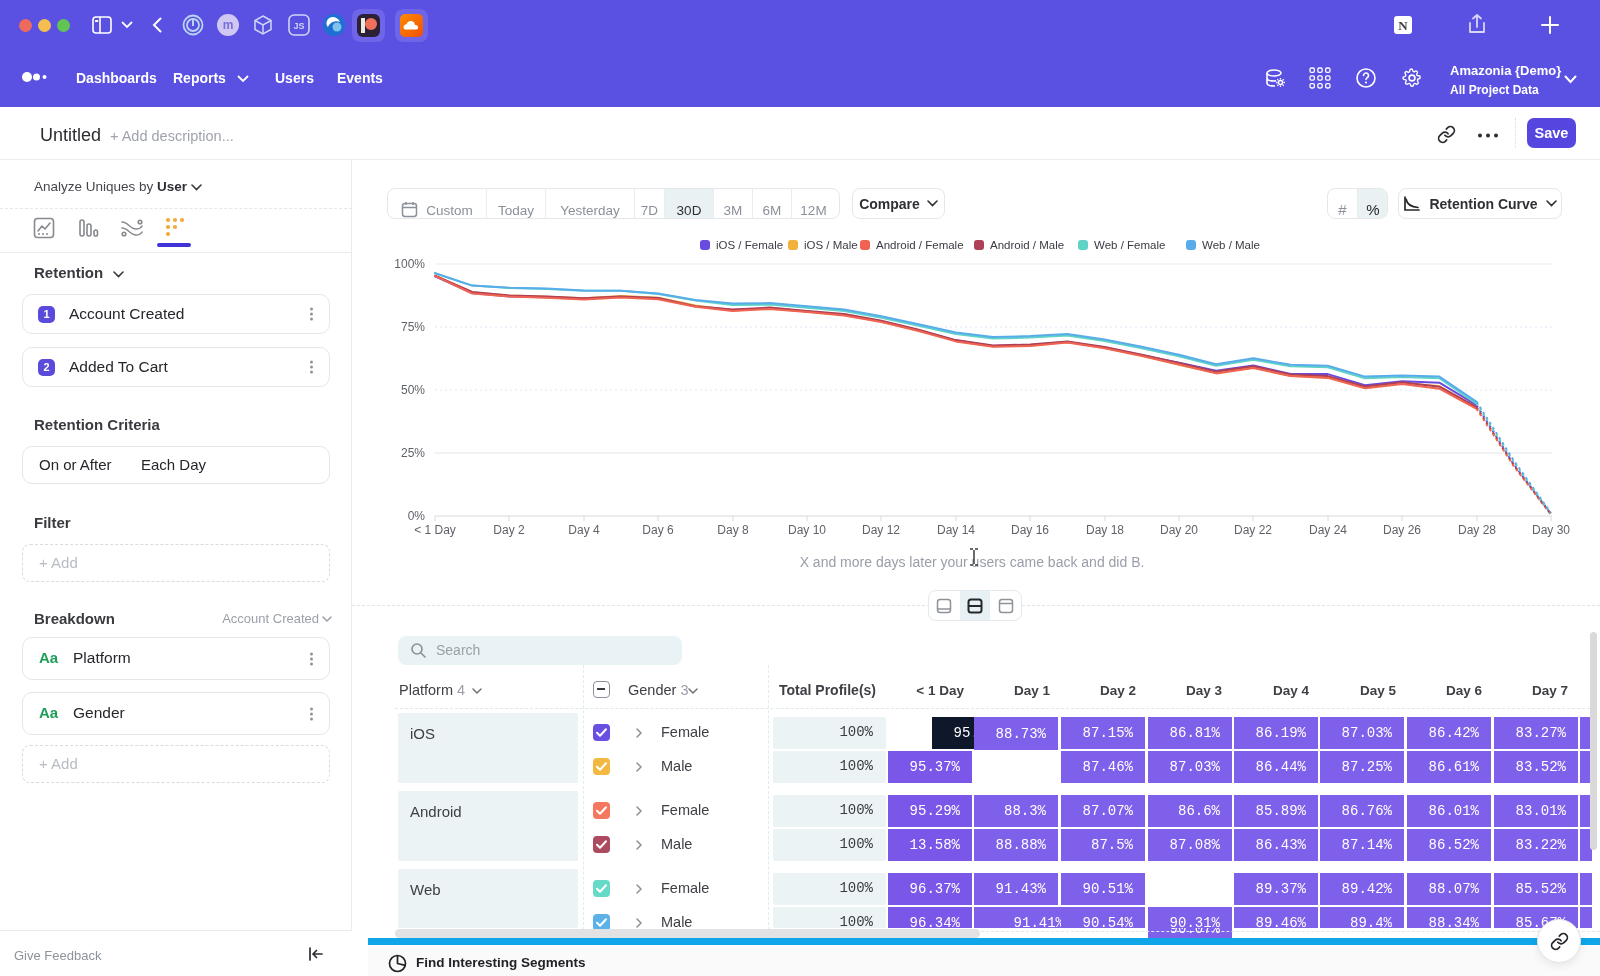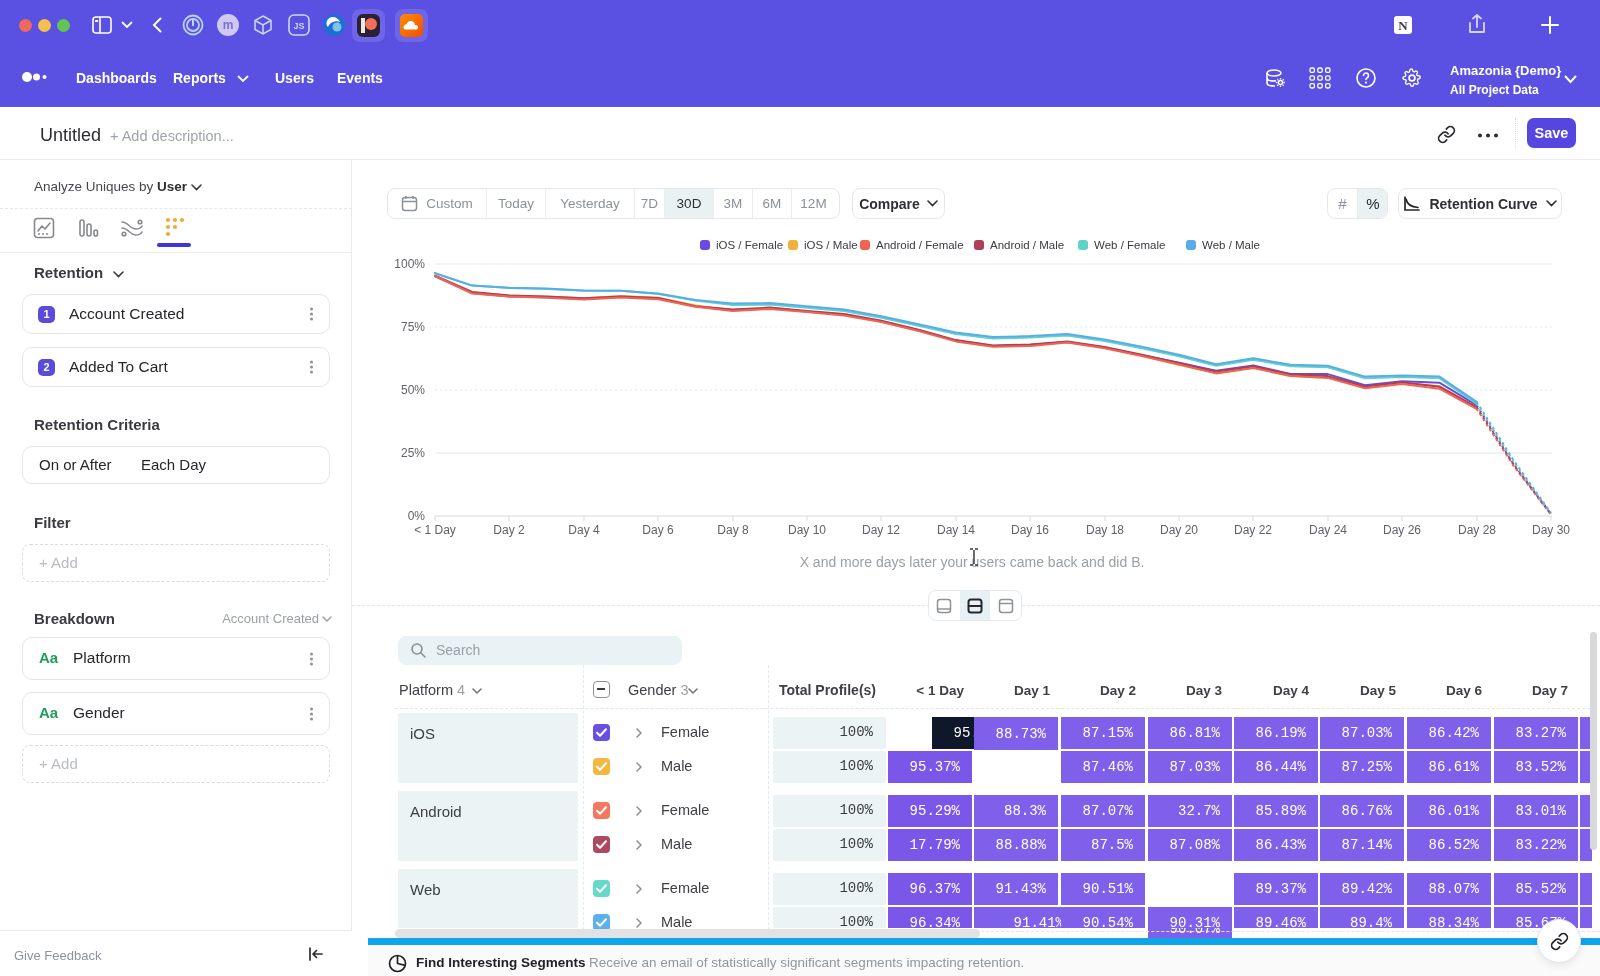--- a/index.html
+++ b/index.html
@@ -14,21 +14,21 @@
 
 .side { position:absolute; left:0; top:160px; width:352px; height:770px; background:#fff; border-right:1px solid #ebebee; }
 .scard { position:absolute; left:22px; width:308px; background:#fff; border:1px solid #e5e6ea; border-radius:10px; }
 .badge { position:absolute; left:15px; top:11px; width:17px; height:17px; background:#5b4bdb; border-radius:5px; color:#fff; font-size:11px; font-weight:700; text-align:center; line-height:17px; }
 .dots3 { position:absolute; right:16px; top:50%; transform:translateY(-50%); width:3px; }
 .dots3 i { display:block; width:3px; height:3px; border-radius:50%; background:#8e929b; margin:2px 0; }
 .slabel { position:absolute; left:34px; font-size:15px; font-weight:700; color:#3a3b41; }
 .dashadd { position:absolute; left:22px; width:308px; height:38px; border:1px dashed #d9dbe0; border-radius:8px; color:#b9bcc4; font-size:15px; line-height:36px; padding-left:16px; }
 
 .segwrap { position:absolute; top:188px; height:31px; background:#fff; border:1px solid #e5e7eb; border-radius:8px; display:flex; overflow:hidden; }
-.seg { height:100%; display:flex; align-items:center; justify-content:center; color:#8b909a; font-size:13.5px; border-right:1px solid #eaecef; white-space:nowrap; flex:none; box-sizing:border-box; }
+.seg { height:100%; display:flex; align-items:flex-end; justify-content:center; color:#8b909a; font-size:13.5px; border-right:1px solid #eaecef; white-space:nowrap; flex:none; box-sizing:border-box; }
 .seg:last-child { border-right:none; }
 .btn { position:absolute; top:188px; height:31px; background:#fff; border:1px solid #e5e7eb; border-radius:8px; display:flex; align-items:center; justify-content:center; font-size:14px; font-weight:700; color:#2f3036; }
 
 
 .litem { position:absolute; top:239px; display:flex; align-items:center; gap:6px; font-size:11.5px; color:#3a3b44; }
 .lsq { width:10px; height:10px; border-radius:3px; }
 
 .shim { position:absolute; background:#ebf3f5; border-radius:2px; }
 .ptxt { position:absolute; font-size:15px; color:#3f4046; }
 .gtxt { position:absolute; font-size:14.5px; color:#3f4046; }
@@ -493,36 +493,36 @@
     </svg></div>
 <svg class="abs" style="left:634px;top:805px;" width="10" height="12" viewBox="0 0 10 12">
     <path d="M3 2l4 4-4 4" fill="none" stroke="#8b8e94" stroke-width="1.5" stroke-linecap="round" stroke-linejoin="round"></path>
   </svg>
 <div class="gtxt" style="left:661px;top:802px;">Female</div>
 <div class="shim" style="left:773px;top:795px;width:113px;height:32px;"></div>
 <div class="mono tot" style="left:773px;top:802px;width:100px;height:25px;overflow:hidden;">100%</div>
 <div class="cell mono" style="left:888px;top:795px;width:84px;height:32px;background:#7a57e8;line-height:32px;">95.29%</div>
 <div class="cell mono" style="left:974px;top:795px;width:84px;height:32px;background:#7f60ea;line-height:32px;">88.3%</div>
 <div class="cell mono" style="left:1061px;top:795px;width:84px;height:32px;background:#7f60ea;line-height:32px;">87.07%</div>
-<div class="cell mono" style="left:1148px;top:795px;width:84px;height:32px;background:#7f60ea;line-height:32px;">32.7%</div>
+<div class="cell mono" style="left:1148px;top:795px;width:84px;height:32px;background:#7f60ea;line-height:32px;">86.6%</div>
 <div class="cell mono" style="left:1234px;top:795px;width:84px;height:32px;background:#7f60ea;line-height:32px;">85.89%</div>
 <div class="cell mono" style="left:1320px;top:795px;width:84px;height:32px;background:#7f60ea;line-height:32px;">86.76%</div>
 <div class="cell mono" style="left:1407px;top:795px;width:84px;height:32px;background:#7f60ea;line-height:32px;">86.01%</div>
 <div class="cell mono" style="left:1494px;top:795px;width:84px;height:32px;background:#7f60ea;line-height:32px;">83.01%</div>
 <div class="cell" style="left:1580px;top:795px;width:11px;height:32px;background:#7f60ea;"></div>
 <div class="cb" style="left:593px;top:836px;background:#ad4a60;"><svg width="17" height="17" viewBox="0 0 17 17">
       <path d="M4 8.7l3 3 6-6.5" fill="none" stroke="#fff" stroke-width="2" stroke-linecap="round" stroke-linejoin="round"></path>
     </svg></div>
 <svg class="abs" style="left:634px;top:839px;" width="10" height="12" viewBox="0 0 10 12">
     <path d="M3 2l4 4-4 4" fill="none" stroke="#8b8e94" stroke-width="1.5" stroke-linecap="round" stroke-linejoin="round"></path>
   </svg>
 <div class="gtxt" style="left:661px;top:836px;">Male</div>
 <div class="shim" style="left:773px;top:829px;width:113px;height:32px;"></div>
 <div class="mono tot" style="left:773px;top:836px;width:100px;height:25px;overflow:hidden;">100%</div>
-<div class="cell mono" style="left:888px;top:829px;width:84px;height:32px;background:#7a57e8;line-height:32px;">17.79%</div>
+<div class="cell mono" style="left:888px;top:829px;width:84px;height:32px;background:#7a57e8;line-height:32px;">13.58%</div>
 <div class="cell mono" style="left:974px;top:829px;width:84px;height:32px;background:#7f60ea;line-height:32px;">88.88%</div>
 <div class="cell mono" style="left:1061px;top:829px;width:84px;height:32px;background:#7f60ea;line-height:32px;">87.5%</div>
 <div class="cell mono" style="left:1148px;top:829px;width:84px;height:32px;background:#7f60ea;line-height:32px;">87.08%</div>
 <div class="cell mono" style="left:1234px;top:829px;width:84px;height:32px;background:#7f60ea;line-height:32px;">86.43%</div>
 <div class="cell mono" style="left:1320px;top:829px;width:84px;height:32px;background:#7f60ea;line-height:32px;">87.14%</div>
 <div class="cell mono" style="left:1407px;top:829px;width:84px;height:32px;background:#7f60ea;line-height:32px;">86.52%</div>
 <div class="cell mono" style="left:1494px;top:829px;width:84px;height:32px;background:#7f60ea;line-height:32px;">83.22%</div>
 <div class="cell" style="left:1580px;top:829px;width:11px;height:32px;background:#7f60ea;"></div>
 <div class="shim" style="left:398px;top:869px;width:180px;height:59px;"></div>
 <div class="ptxt" style="left:410px;top:881px;">Web</div>
@@ -567,21 +567,20 @@
 
 <div class="abs" style="left:395px;top:929px;width:585px;height:9px;background:#e2e2e5;border-radius:5px;"></div>
 <div class="abs" style="left:1590px;top:632px;width:7px;height:218px;background:#d9d9dc;border-radius:4px;"></div>
 
 <div class="abs" style="left:368px;top:938px;width:1248px;height:38px;background:#fafafa;border-top:7px solid #0ea5e9;">
   <svg class="abs" style="left:20px;top:9px;" width="19" height="19" viewBox="0 0 19 19">
       <circle cx="9.5" cy="9.5" r="8" fill="none" stroke="#212227" stroke-width="1.7"></circle>
       <path d="M9.5 1.5v8l7.8 1.8" fill="none" stroke="#212227" stroke-width="1.7" stroke-linejoin="round"></path>
     </svg>
   <span class="abs" style="left:48px;top:10px;font-size:13.5px;font-weight:700;color:#212227;">Find Interesting Segments</span>
-  <span class="abs" style="left:221px;top:10px;font-size:13.5px;color:#9095a0;">Receive an email of statistically significant segments impacting retention.</span>
 </div>
 <div class="abs" style="left:1537px;top:919px;width:44px;height:44px;border-radius:50%;background:#fff;border:1px solid #e4e5e8;box-shadow:0 3px 8px rgba(0,0,0,0.08);">
   <svg class="abs" style="left:12px;top:12px;" width="19" height="19" viewBox="0 0 24 24">
       <g fill="none" stroke="#26272c" stroke-width="2.2" stroke-linecap="round">
         <path d="M10 13a5 5 0 007.54.54l3-3a5 5 0 00-7.07-7.07l-1.72 1.71"></path>
         <path d="M14 11a5 5 0 00-7.54-.54l-3 3a5 5 0 007.07 7.07l1.71-1.71"></path>
       </g>
     </svg>
 </div>
 

